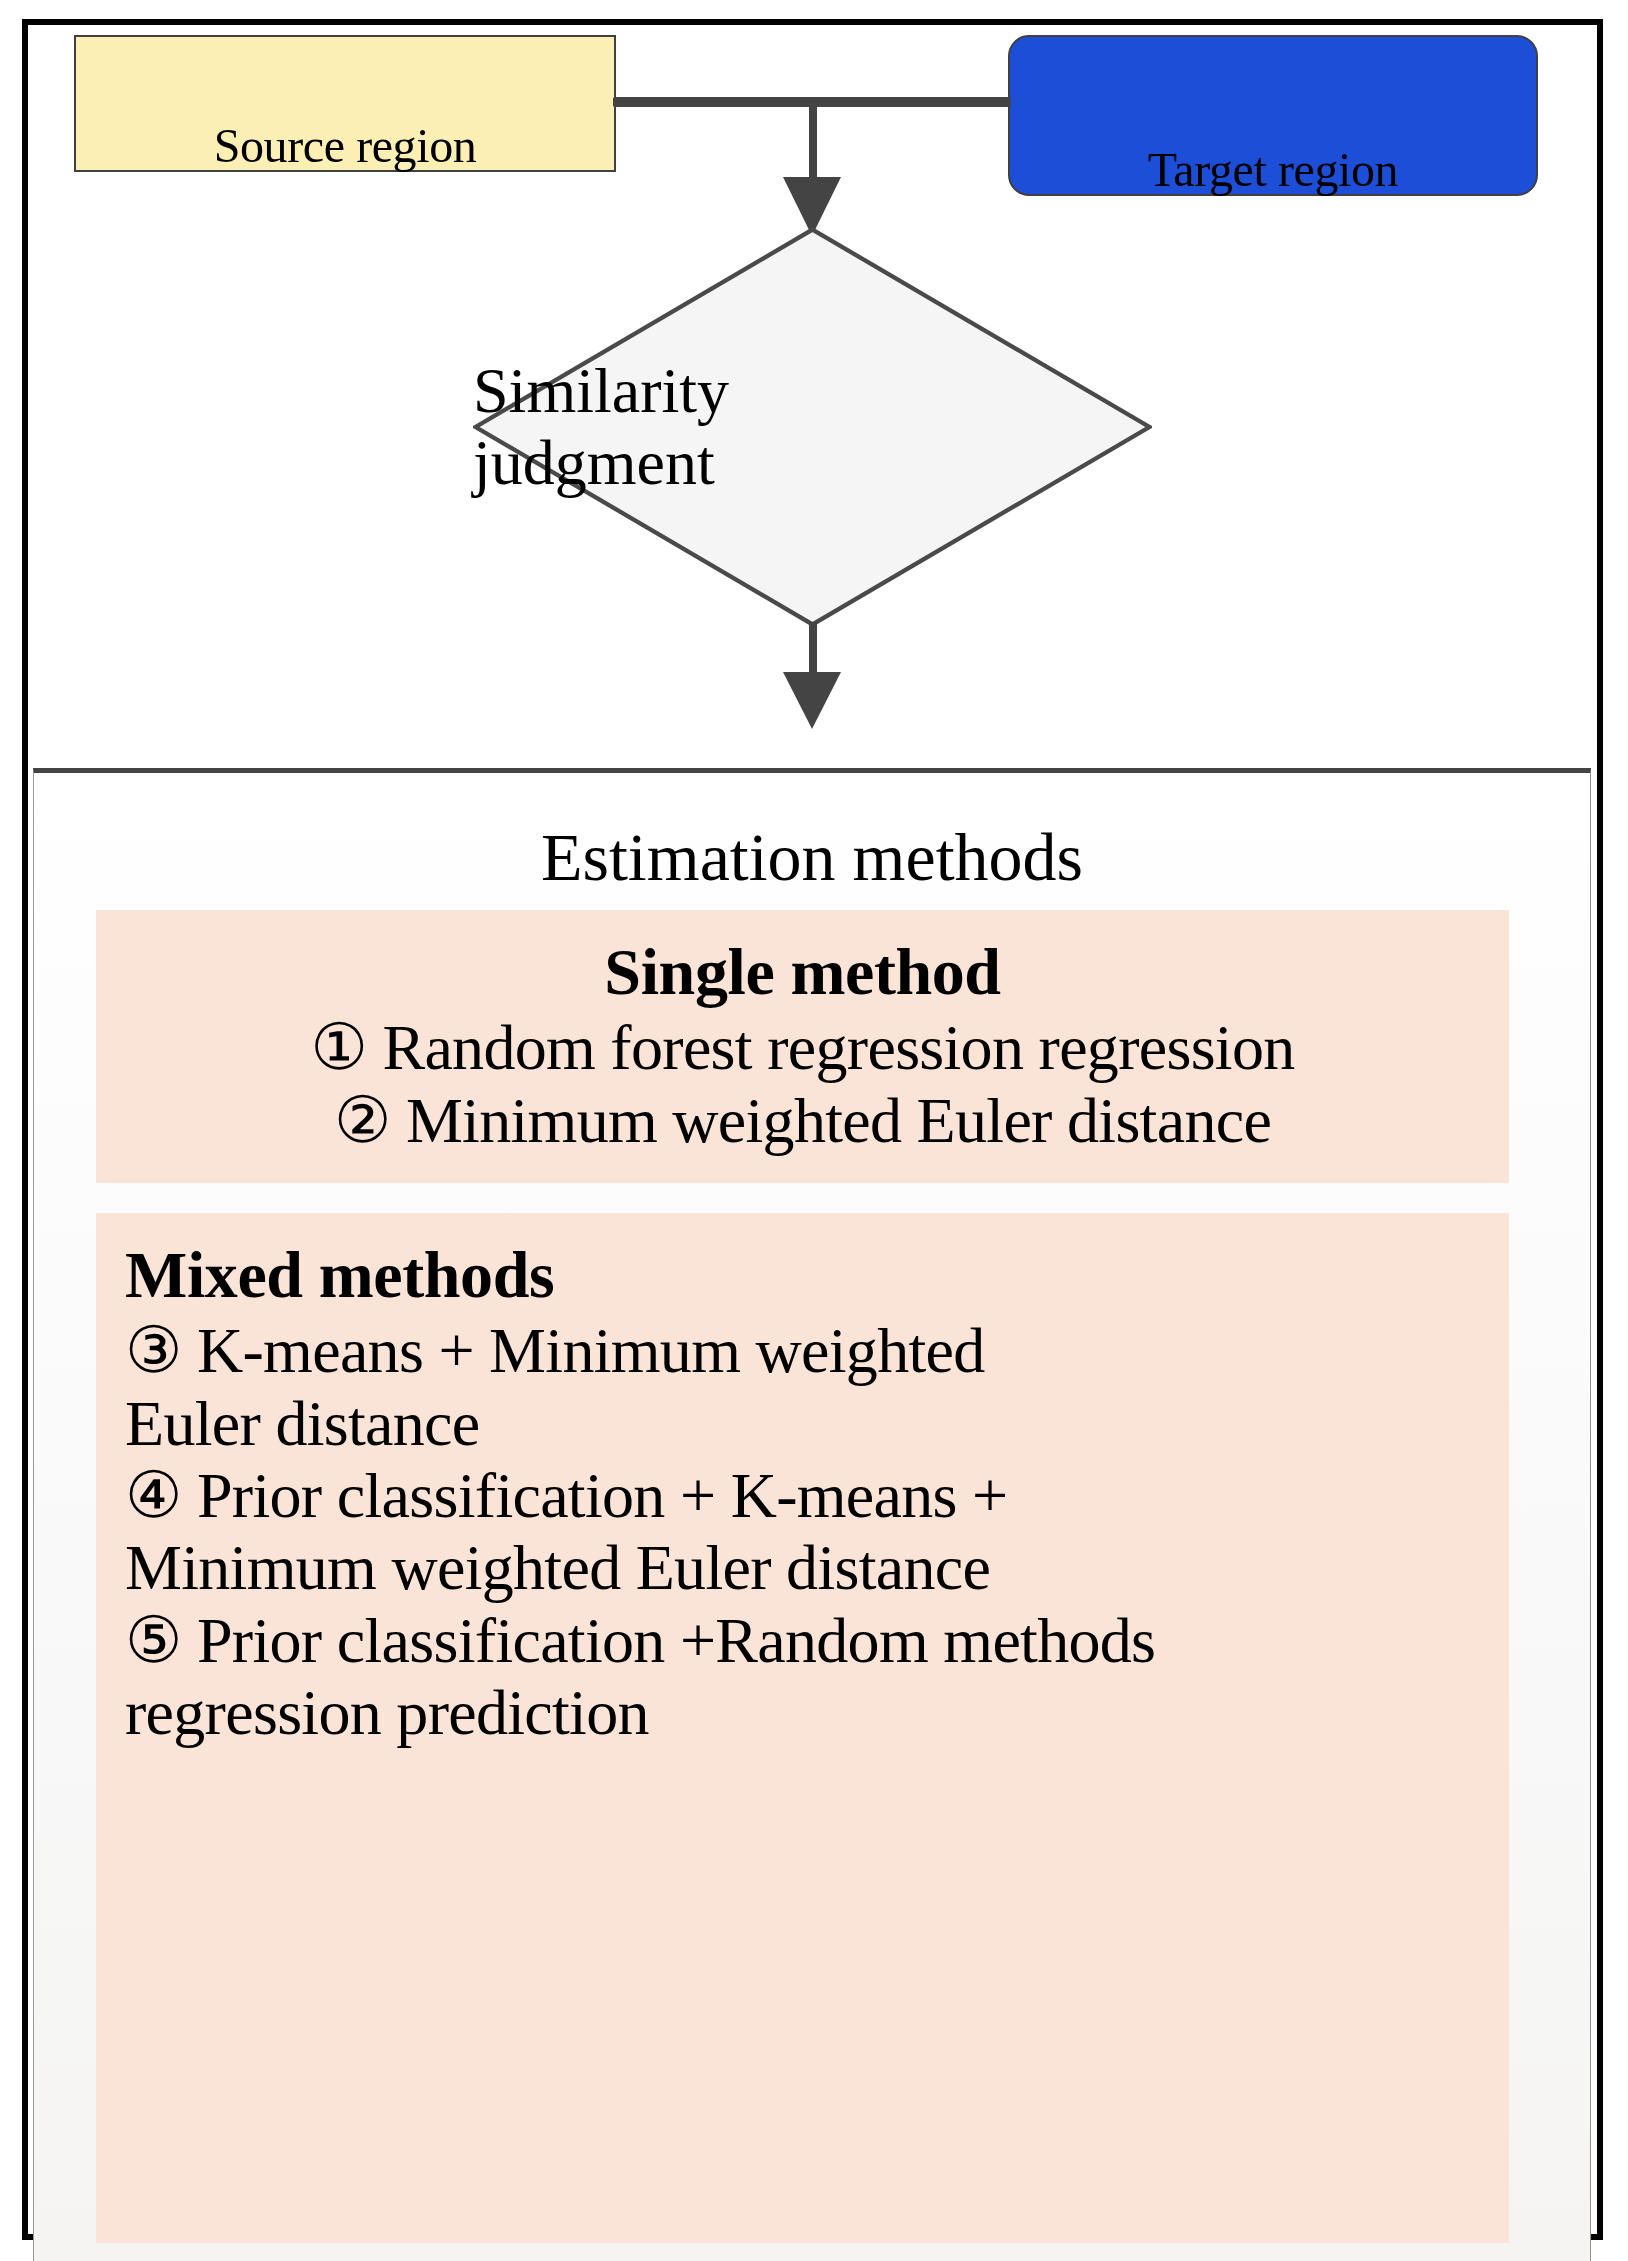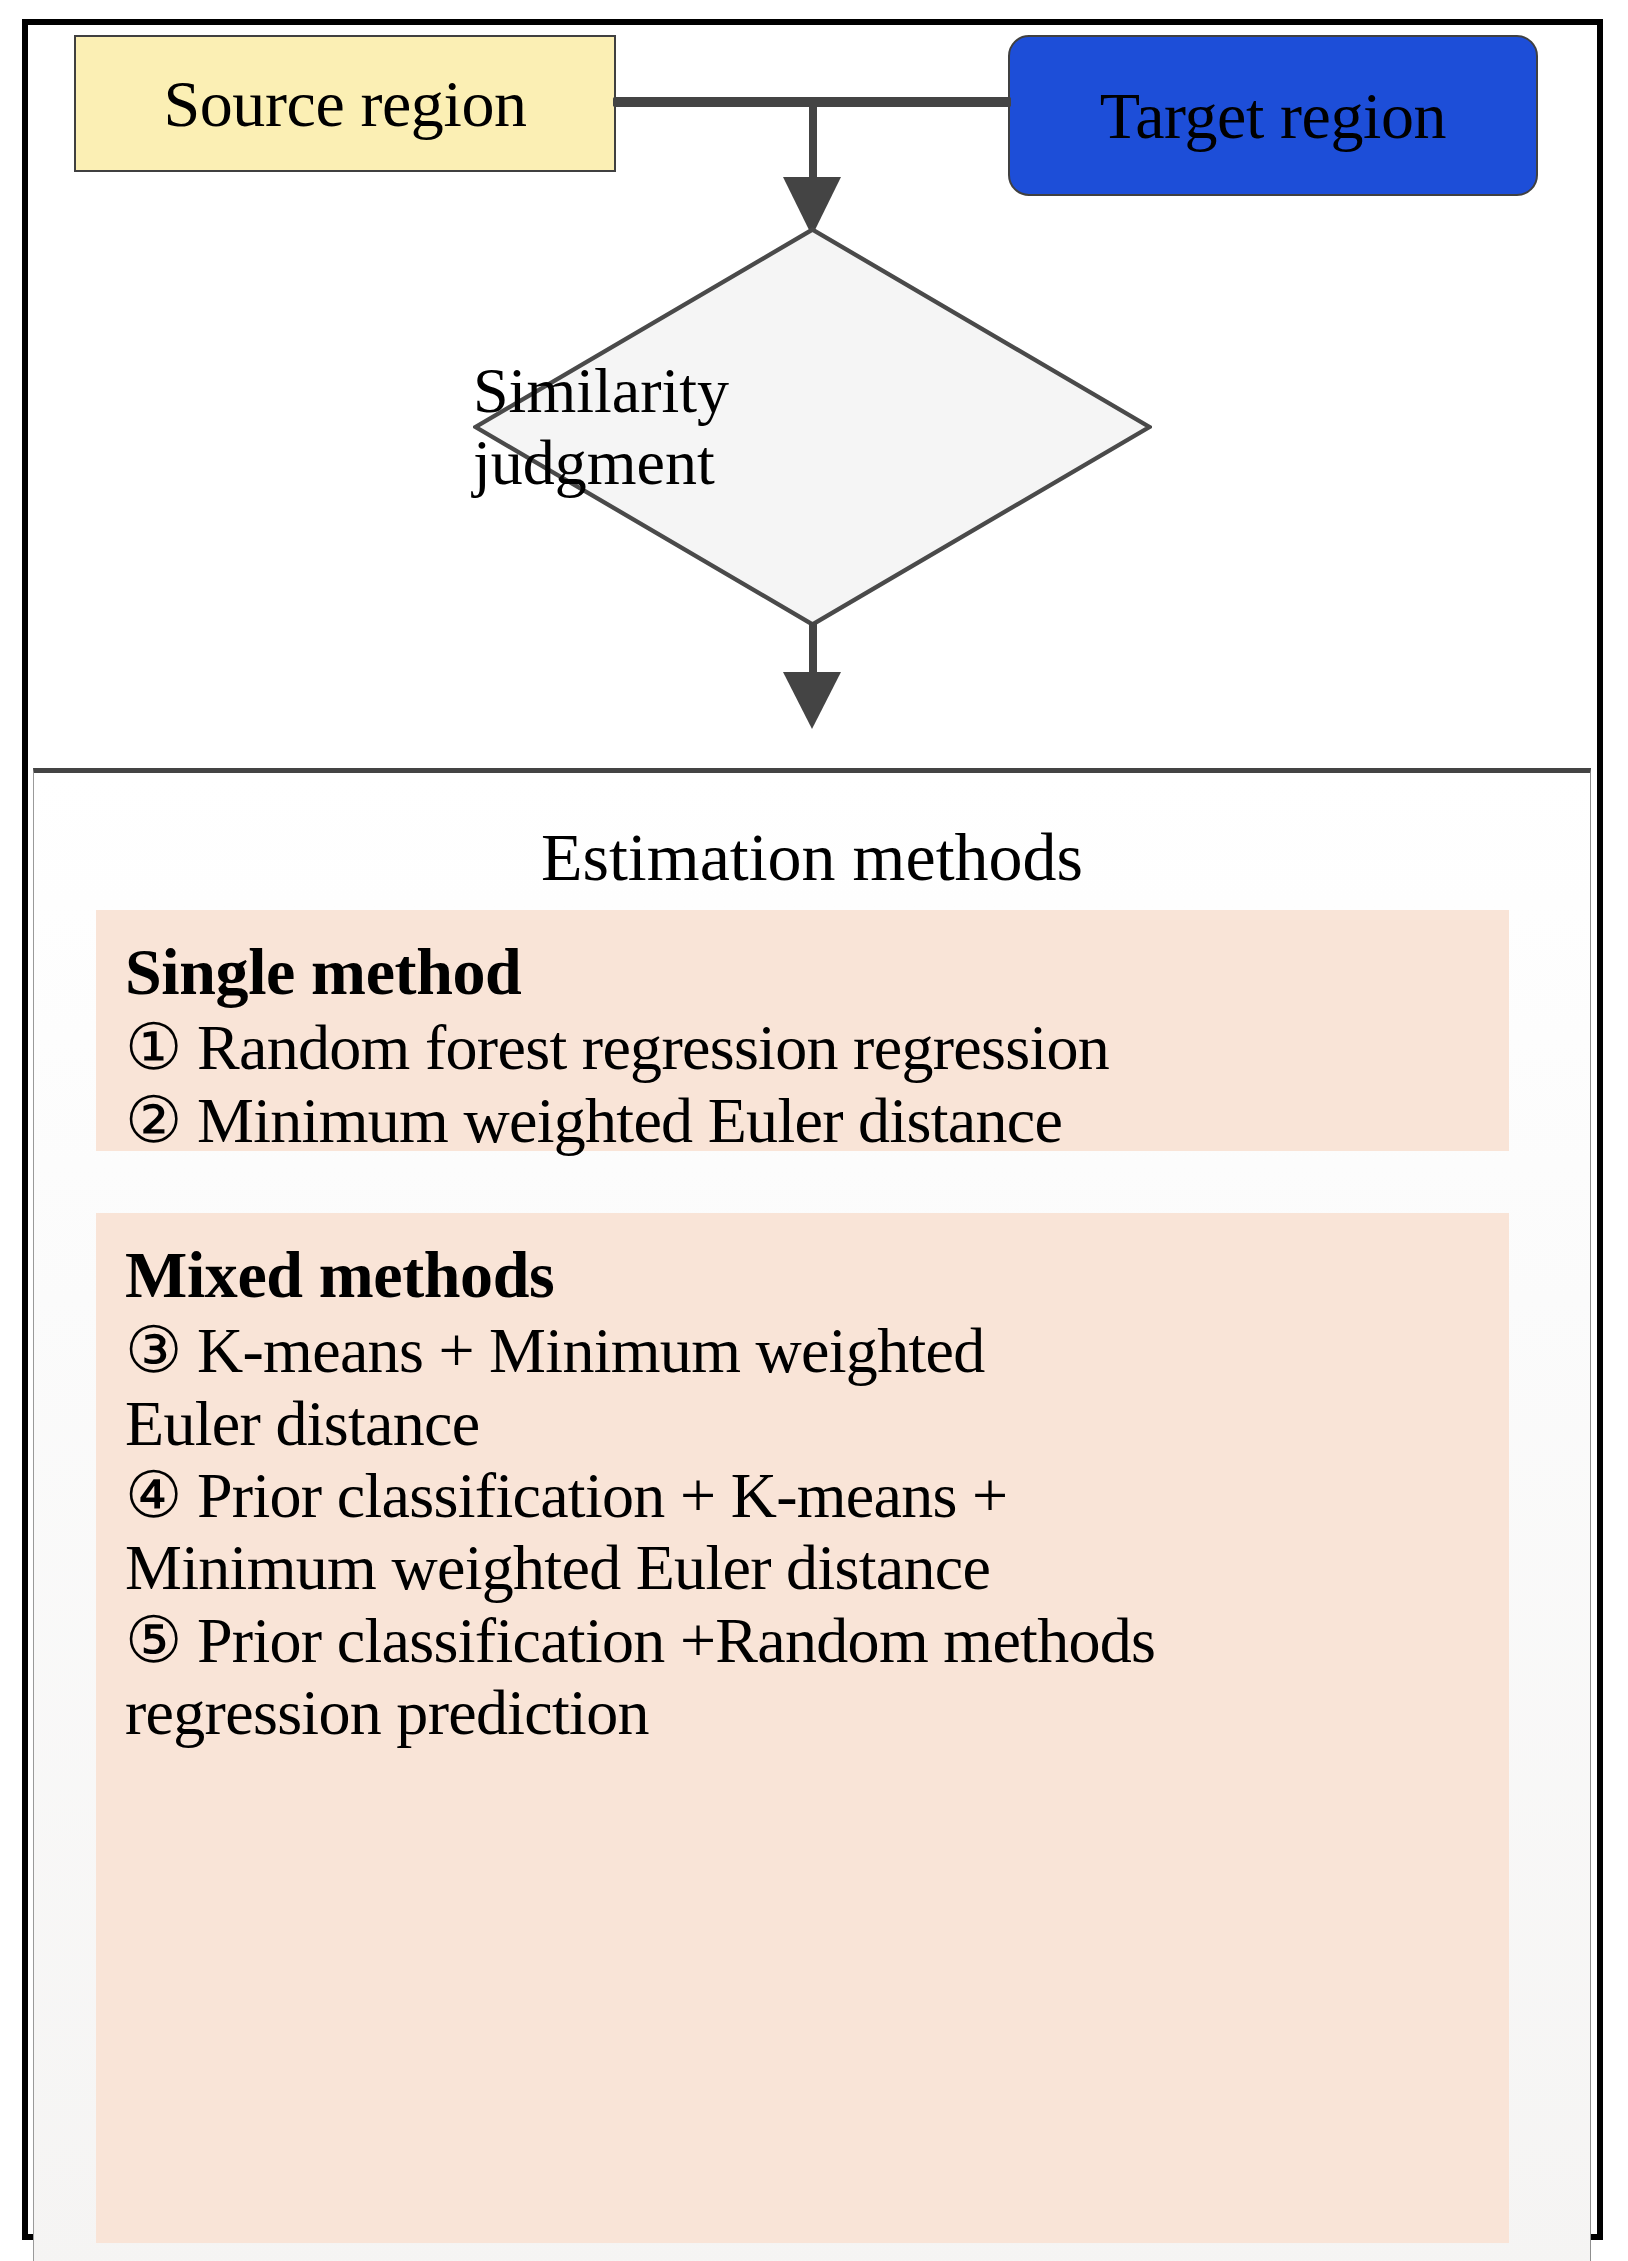--- a/index.html
+++ b/index.html
@@ -30,23 +30,23 @@
     box-sizing: border-box;
     background: transparent;
   }
 
   
   .region-box {
     position: absolute;
     box-sizing: border-box;
     border: 2.6px solid #404040;
     display: flex;
-    align-items: center;
+    align-items: flex-end;
     justify-content: center;
-    font-size: 66px;
+    font-size: 48px;
     line-height: 1;
     color: #000000;
     letter-spacing: -0.4px;
   }
   .source-box {
     left: 74px;
     top: 35px;
     width: 542px;
     height: 137px;
     background: #FBEFB4;
@@ -158,21 +158,22 @@
     position: absolute;
     background: #F9E4D7;
     box-sizing: border-box;
     padding: 26px 29px 29px 29px;
     color: #000000;
   }
   .card-single {
     left: 62px;
     top: 137px;
     width: 1413px;
-    height: 241px;
+    height: 273px;
+    text-align: center;
   }
   .card-mixed {
     left: 62px;
     top: 440px;
     width: 1413px;
     height: 1030px;
   }
 
   .card-heading {
     font-weight: bold;

